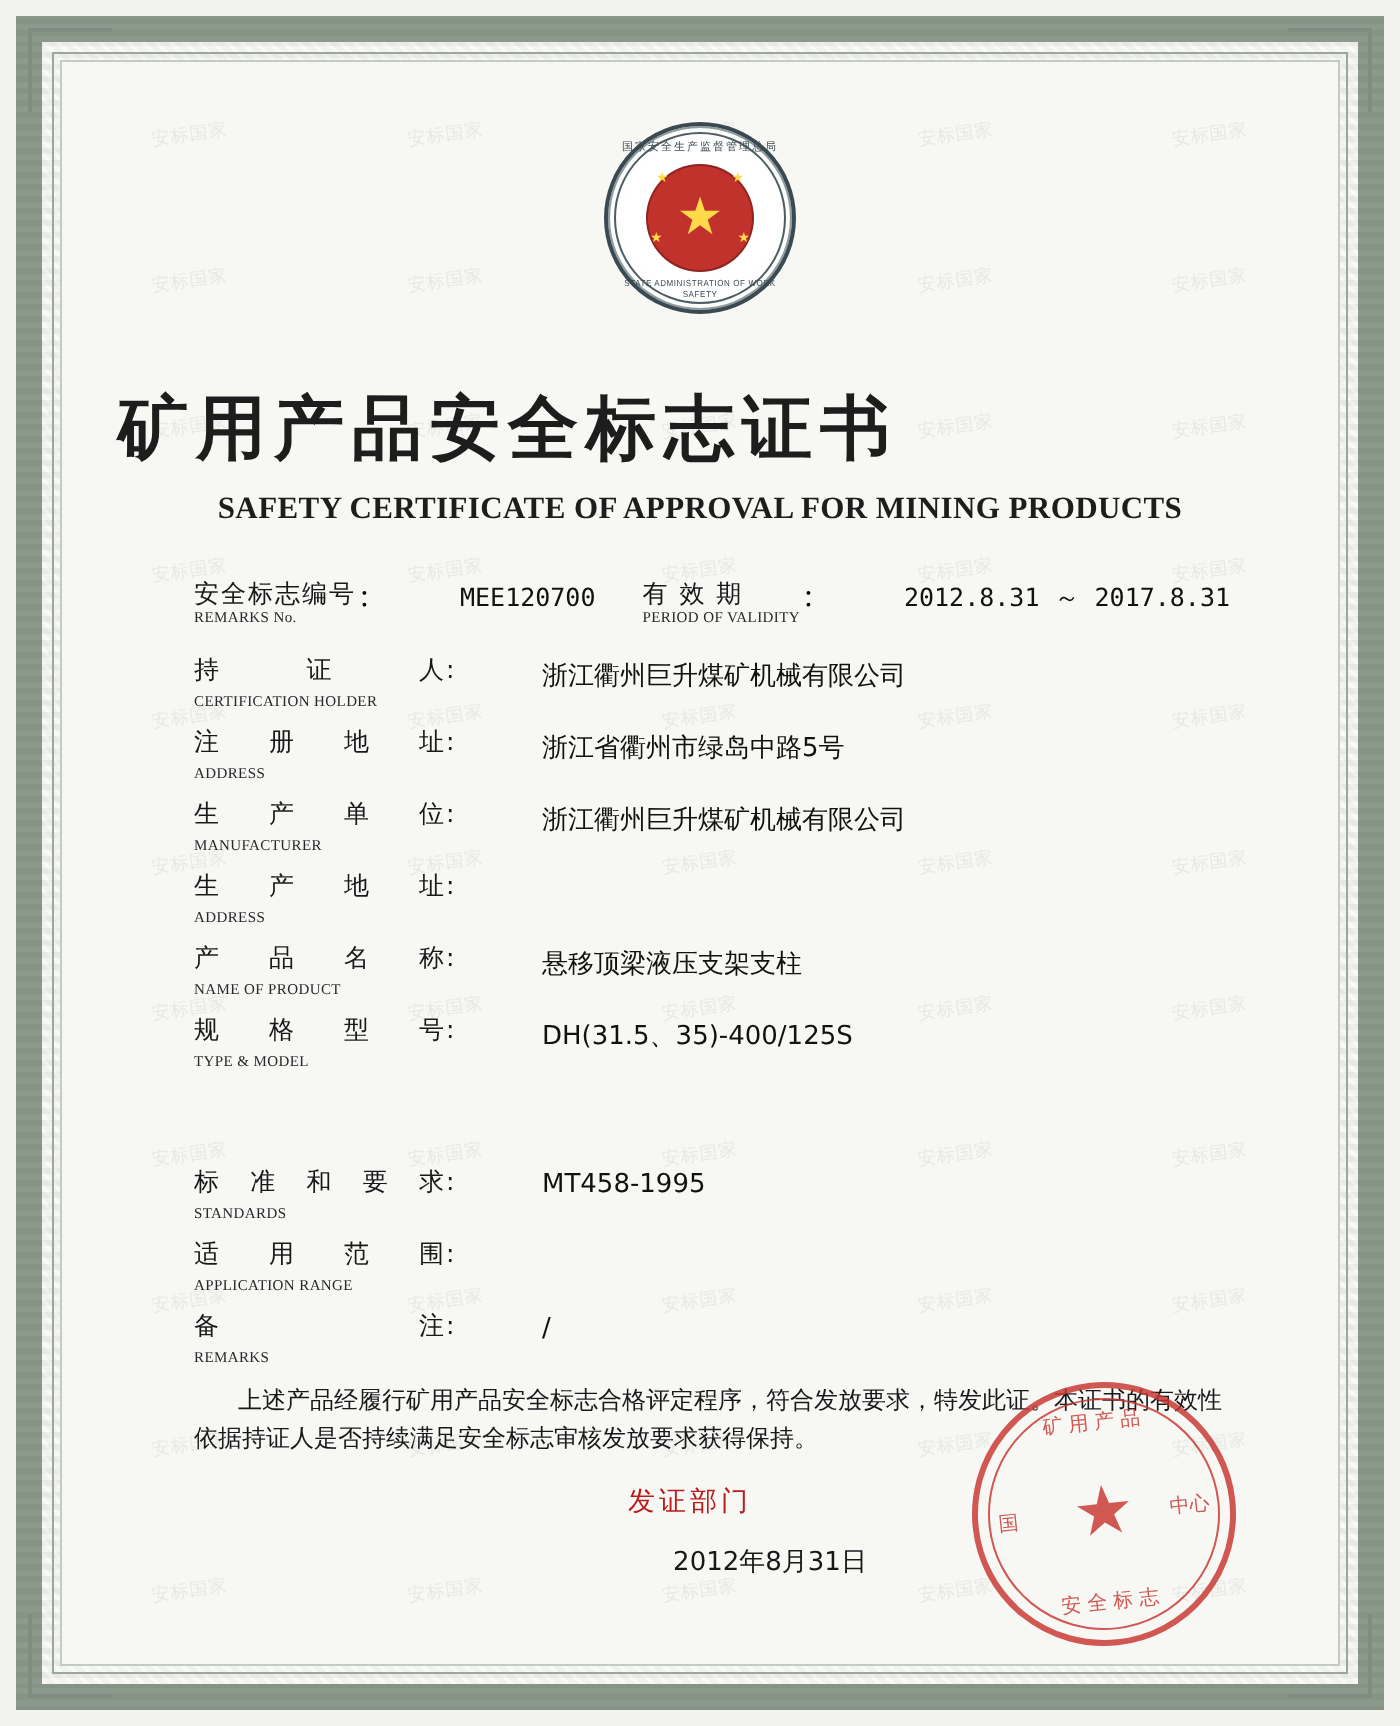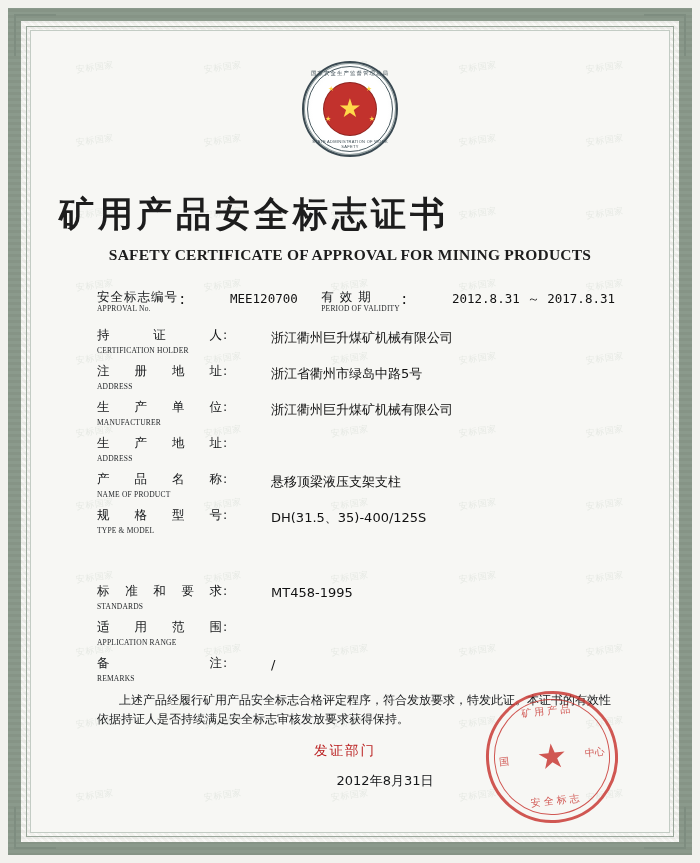--- a/index.html
+++ b/index.html
@@ -446,21 +446,21 @@
         </div>
       </div>
 
       <div class="title-cn">矿用产品安全标志证书</div>
       <div class="title-en">SAFETY CERTIFICATE OF APPROVAL FOR MINING PRODUCTS</div>
 
       <div class="topline">
         <div class="cell">
           <div class="lblgrp">
             <div class="lbl-cn">安全标志编号</div>
-            <div class="lbl-en">APPROVAL No.</div>
+            <div class="lbl-en">REMARKS No.</div>
           </div>
           <div class="colon" style="width:12px;padding-left:2px;">:</div>
           <div class="val mono">MEE120700</div>
         </div>
         <div class="spacer-flex"></div>
         <div class="cell">
           <div class="lblgrp">
             <div class="lbl-cn">有 效 期</div>
             <div class="lbl-en">PERIOD OF VALIDITY</div>
           </div>

